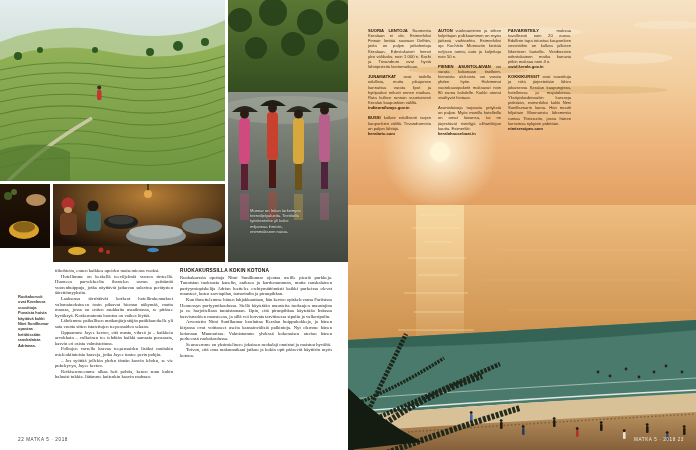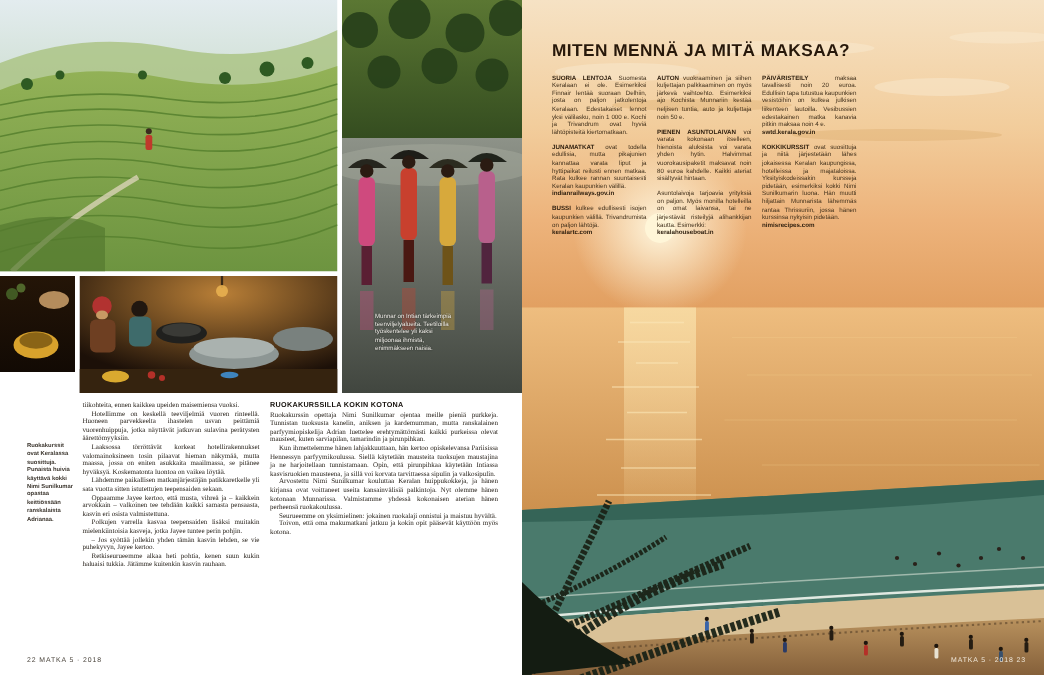--- a/index.html
+++ b/index.html
@@ -340,21 +340,20 @@
           <path d="M-10,434 C40,414 92,390 152,364" stroke-width="4.5" stroke-dasharray="2.6 1.2"></path>
           <path d="M2,452 C22,404 40,372 58,334" stroke-width="4.5" stroke-dasharray="2.6 1.2"></path>
           <path d="M-6,470 C60,444 120,424 172,408" stroke-width="6" stroke-dasharray="3 1.4"></path>
           <path d="M-8,410 C30,396 62,380 96,358" stroke-width="3.5" stroke-dasharray="2.2 1.1"></path>
         </g>
         <path d="M0,450 L0,388 Q32,420 74,442 Z" fill="#141c12"></path>
       </svg>
     </div>
 
     <div class="abs" style="left:20px;top:28px;width:212px;">
-      <h2 class="infobox-title">MITEN MENNÄ JA MITÄ MAKSAA?</h2>
       <div class="ib-cols">
 
         <div class="ib-col">
           <p class="ib-item">
             <span class="ib-lead">SUORIA LENTOJA</span><span> Suomesta Keralaan ei ole. Esimerkiksi Finnair lentää suoraan Delhiin, josta on paljon jatkolentoja Keralaan. Edestakaiset lennot yksi välilasku, noin 1 000 e. Kochi ja Trivandrum ovat hyviä lähtöpisteitä kiertomatkaan.</span>
           </p>
           <p class="ib-item">
             <span class="ib-lead">JUNAMATKAT</span><span> ovat todella edullisia, mutta pikajunien kannattaa varata liput ja hyttipaikat reilusti ennen matkaa. Rata kulkee rannan suuntaisesti Keralan kaupunkien välillä.</span>
             <span class="ib-link">indianrailways.gov.in</span>
           </p>

